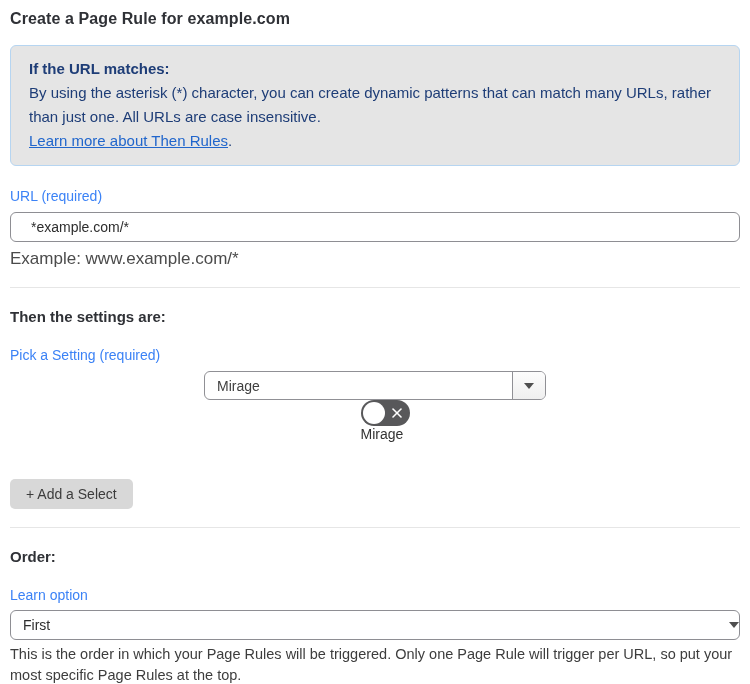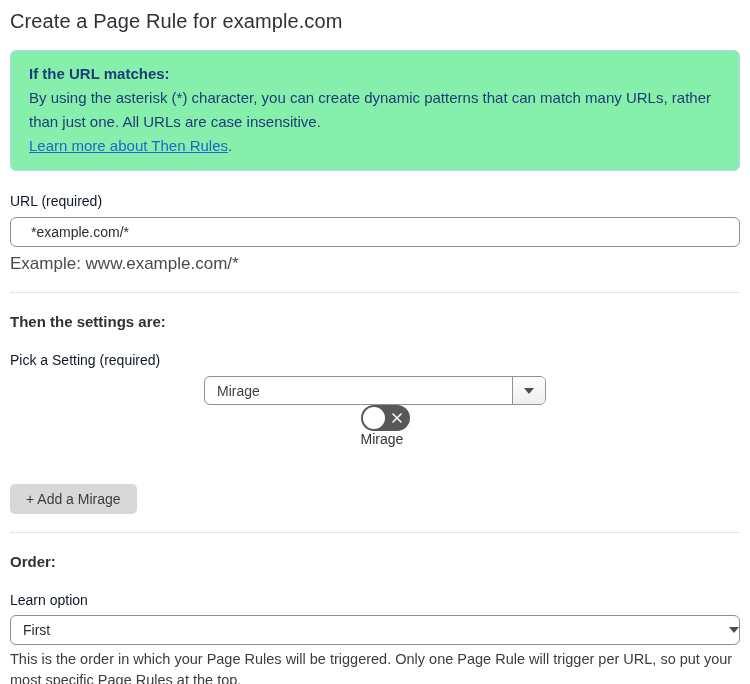--- a/index.html
+++ b/index.html
@@ -10,48 +10,48 @@
     color: #333;
   }
   .page {
     width: 750px;
     height: 684px;
     padding: 8px 10px 10px 10px;
     background: #fff;
     overflow: hidden;
   }
   h1.title {
-    font-size: 20px;
-    font-weight: normal;
+    font-size: 16px;
+    font-weight: bold;
     color: #2f3136;
     letter-spacing: 0.1px;
     margin-top: 2px;
   }
   .info-box {
     margin-top: 17px;
     width: 730px;
-    background: #86efac;
+    background: #e5e5e5;
     border: 1px solid #b6d5f1;
     border-radius: 6px;
     padding: 11px 26px 12px 18px;
     color: #1e3d77;
     font-size: 15px;
     line-height: 24px;
   }
   .info-heading { font-weight: bold; }
   .info-link {
     color: #2166cc;
     text-decoration: underline;
     cursor: pointer;
   }
   .field-label {
     display: block;
     margin-top: 22px;
     font-size: 14px;
-    color: #0f172a;
+    color: #3b82f6;
   }
   .text-input {
     margin-top: 8px;
     width: 730px;
     height: 30px;
     border: 1px solid #8e8e93;
     border-radius: 6px;
     padding: 0 20px;
     font-size: 14px;
     font-family: "Liberation Sans", sans-serif;
@@ -219,21 +219,21 @@
     <div class="toggle" role="switch" aria-checked="false">
       <span class="knob"></span>
       <svg class="x-icon" width="14" height="14" viewBox="0 0 14 14">
         <line x1="3" y1="3" x2="11" y2="11" stroke="#ffffff" stroke-width="1.6" stroke-linecap="round"></line>
         <line x1="11" y1="3" x2="3" y2="11" stroke="#ffffff" stroke-width="1.6" stroke-linecap="round"></line>
       </svg>
     </div>
     <span class="toggle-label">Mirage</span>
   </div>
 
-  <button class="btn gray add-setting">+ Add a Mirage</button>
+  <button class="btn gray add-setting">+ Add a Select</button>
 
   <hr class="divider">
 
   <h2 class="section-heading">Order:</h2>
 
   <label class="field-label">Learn option</label>
 
   <div class="order-select">
     <span class="select-value">First</span>
     <span class="tri-down"></span>

